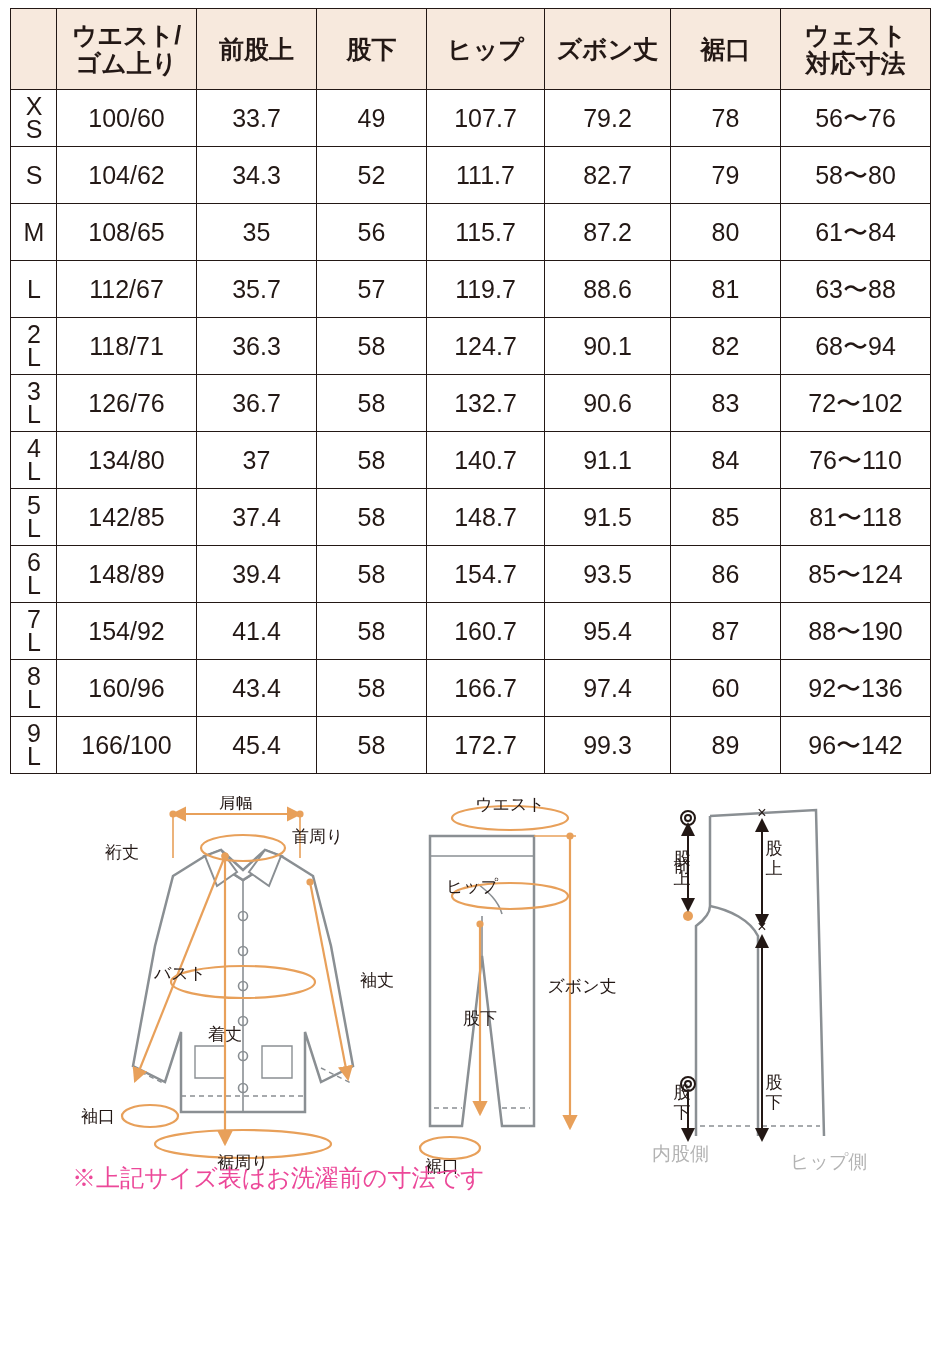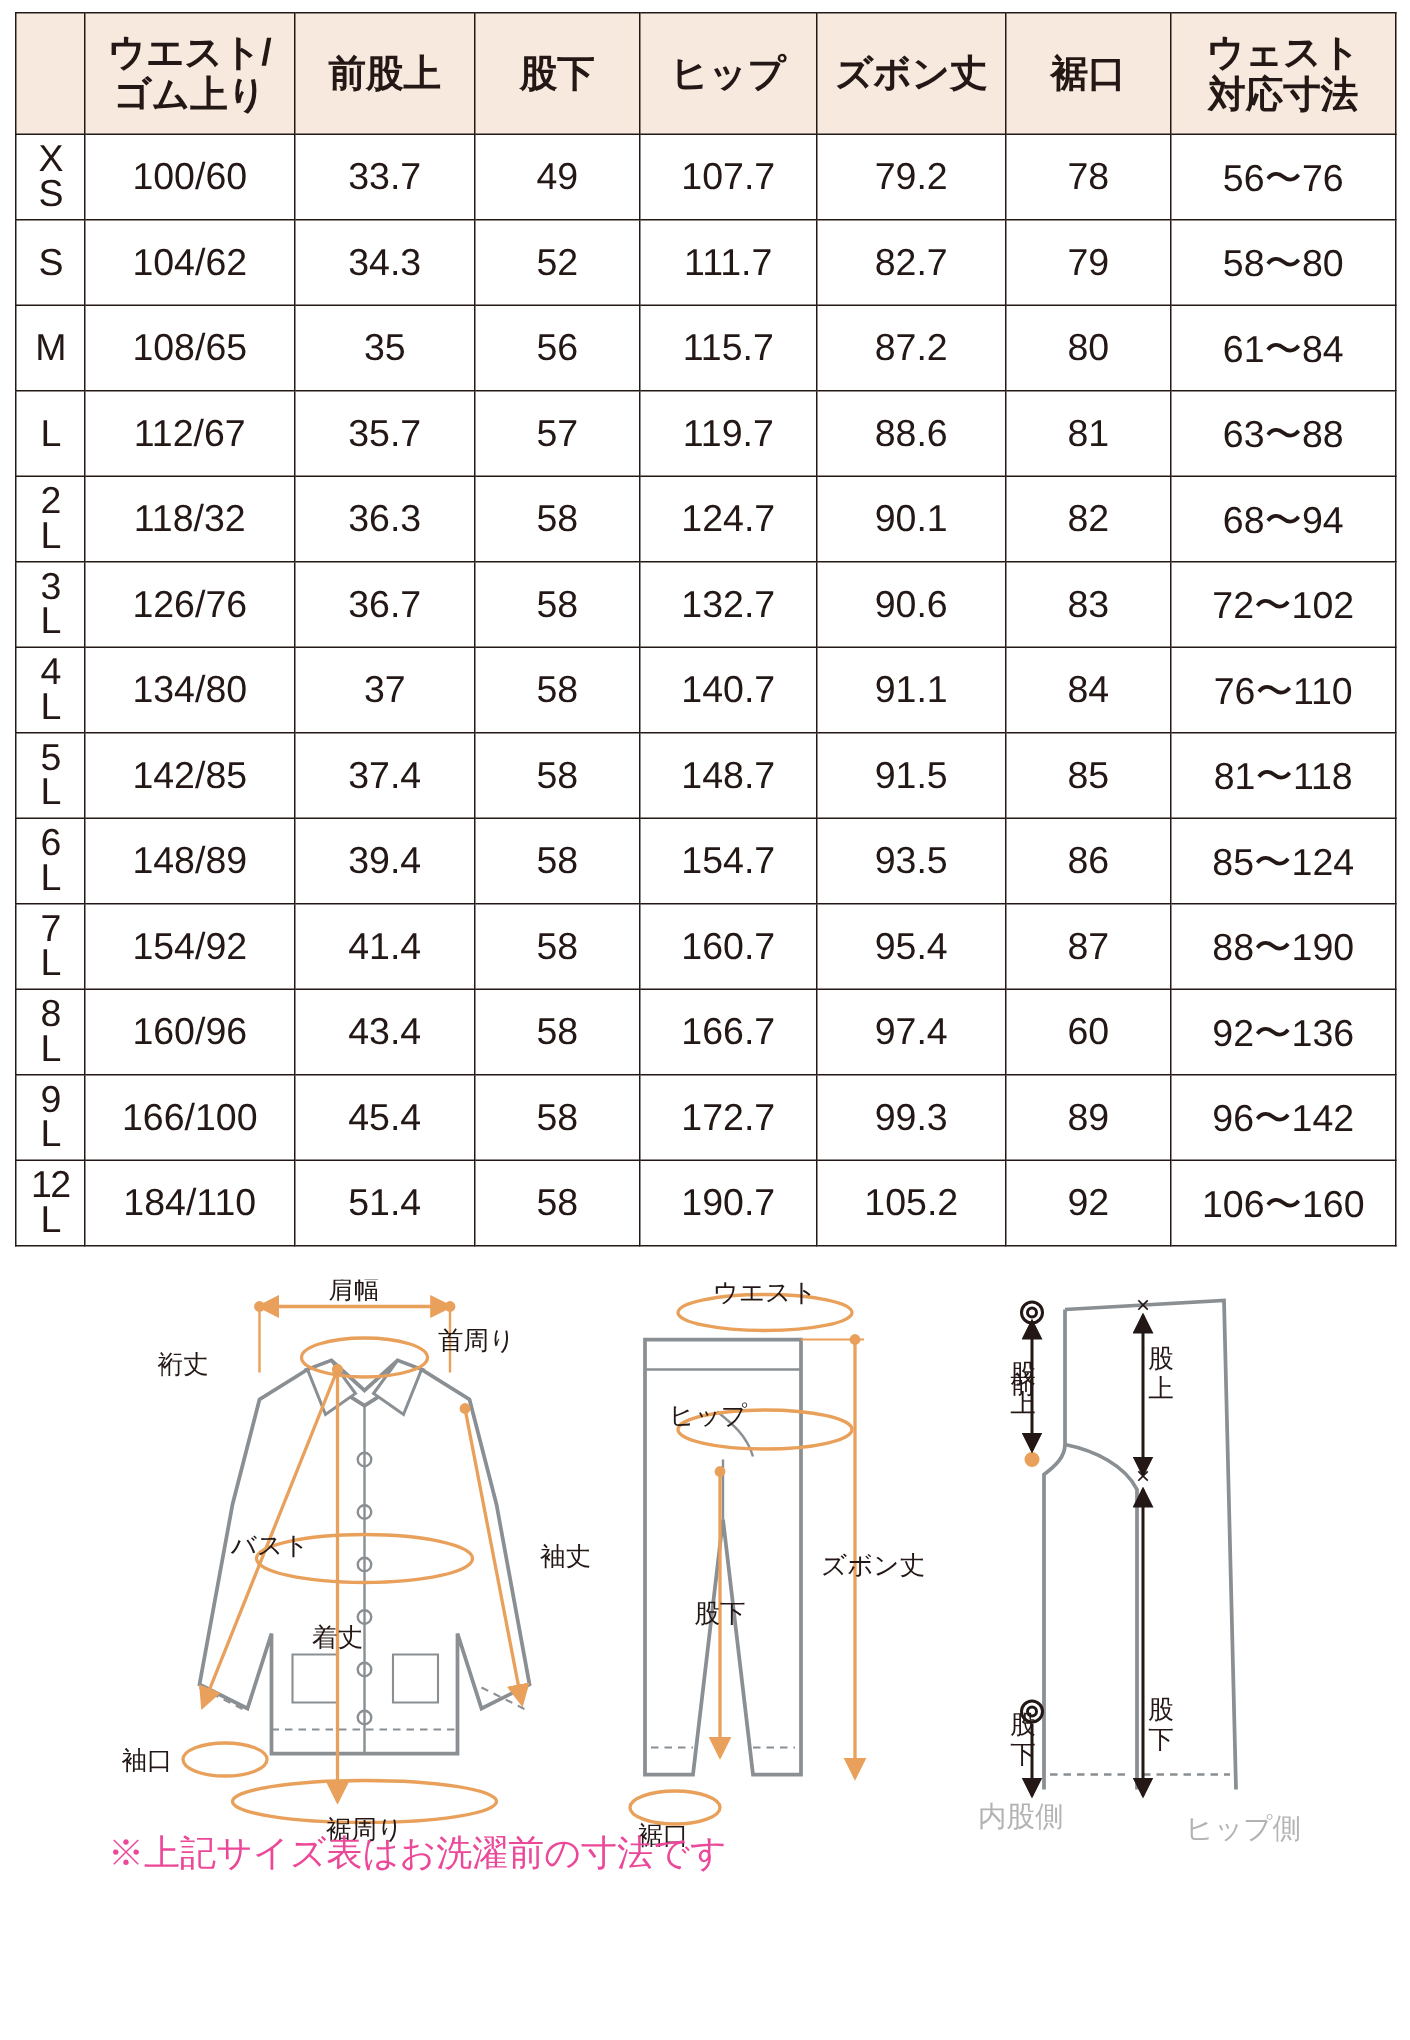--- a/index.html
+++ b/index.html
@@ -175,21 +175,21 @@
           <td>119.7</td>
           <td>88.6</td>
           <td>81</td>
           <td>63〜88</td>
         </tr>
         <tr>
           <td class="size-label">
             <span>2</span>
             <span>L</span>
           </td>
-          <td>118/32</td>
+          <td>118/71</td>
           <td>36.3</td>
           <td>58</td>
           <td>124.7</td>
           <td>90.1</td>
           <td>82</td>
           <td>68〜94</td>
         </tr>
         <tr>
           <td class="size-label">
             <span>3</span>
@@ -273,33 +273,20 @@
             <span>9</span>
             <span>L</span>
           </td>
           <td>166/100</td>
           <td>45.4</td>
           <td>58</td>
           <td>172.7</td>
           <td>99.3</td>
           <td>89</td>
           <td>96〜142</td>
-        </tr>
-        <tr>
-          <td class="size-label">
-            <span>12</span>
-            <span>L</span>
-          </td>
-          <td>184/110</td>
-          <td>51.4</td>
-          <td>58</td>
-          <td>190.7</td>
-          <td>105.2</td>
-          <td>92</td>
-          <td>106〜160</td>
         </tr>
       </tbody>
   </table>
 
   <div class="diagram-area">
     <svg width="920" height="400" viewBox="0 0 920 400" xmlns="http://www.w3.org/2000/svg">
       <defs>
         <marker id="arrA" markerWidth="7" markerHeight="7" refX="6" refY="3.5" orient="auto">
           <path d="M0,0 L7,3.5 L0,7 z" fill="#e8a05a"></path>
         </marker>

